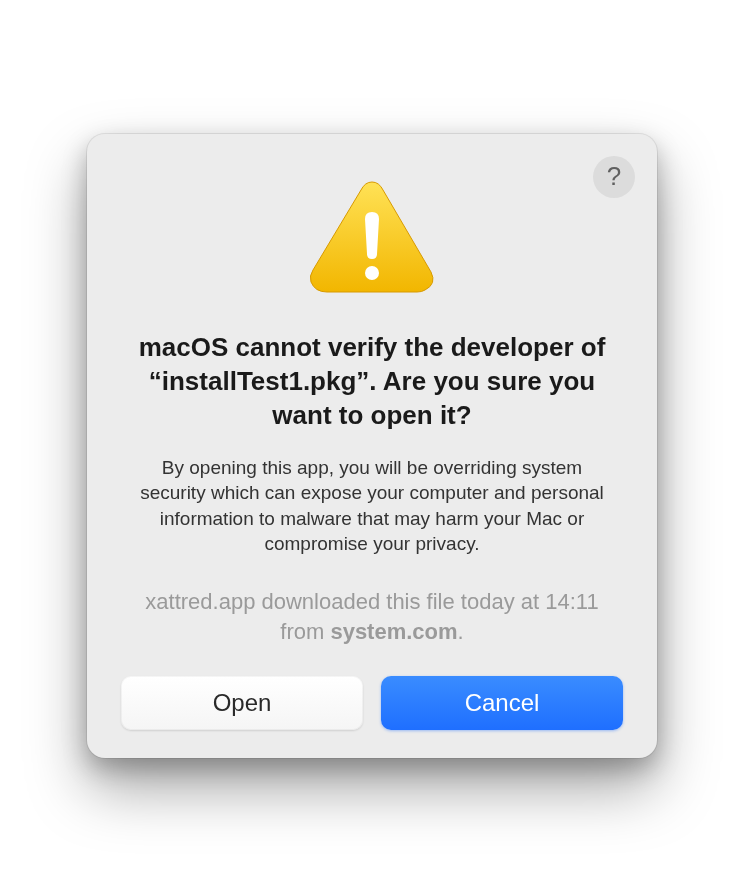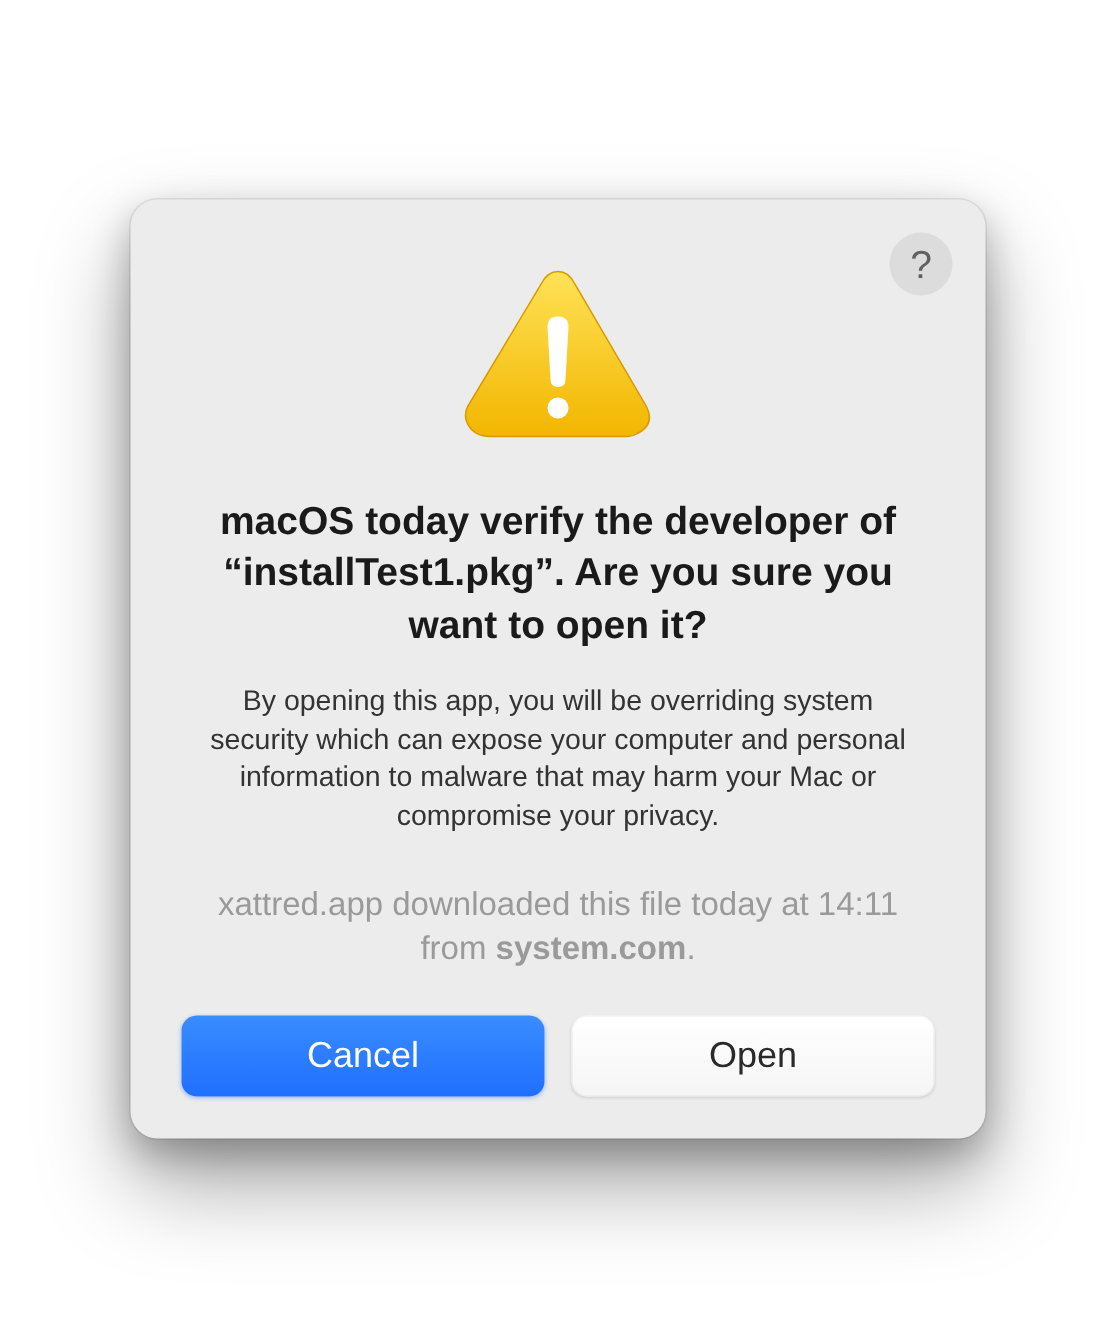--- a/index.html
+++ b/index.html
@@ -137,30 +137,30 @@
                Q 72 36 72 43
                L 70 78
                Q 70 83 65 83
                Q 60 83 60 78
                L 58 43
                Q 58 36 65 36 Z" fill="#ffffff"></path>
       <circle cx="65" cy="97" r="7" fill="#ffffff"></circle>
     </svg>
   </div>
 
-  <div class="title">macOS today verify the developer of “installTest1.pkg”. Are you sure you want to open it?</div>
+  <div class="title">macOS cannot verify the developer of “installTest1.pkg”. Are you sure you want to open it?</div>
 
   <div class="body-text">By opening this app, you will be overriding system security which can expose your computer and personal information to malware that may harm your Mac or compromise your privacy.</div>
 
   <div class="source-text">
     <span>xattred.app downloaded this file today at 14:11 from </span><span class="domain">system.com</span><span>.</span>
   </div>
 
   <div class="button-row">
+    <button class="btn btn-secondary">
+      <span>Open</span>
+    </button>
     <button class="btn btn-primary">
       <span>Cancel</span>
-    </button>
-    <button class="btn btn-secondary">
-      <span>Open</span>
     </button>
   </div>
 
 </div>
 
 </body></html>

